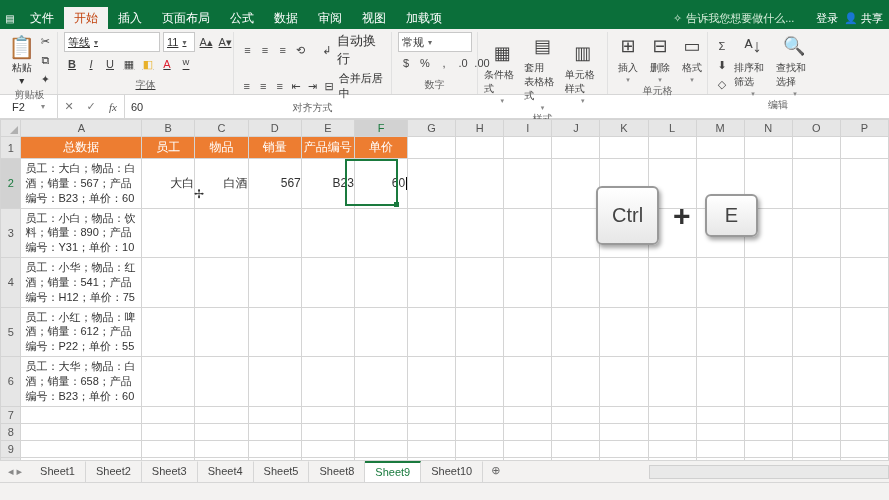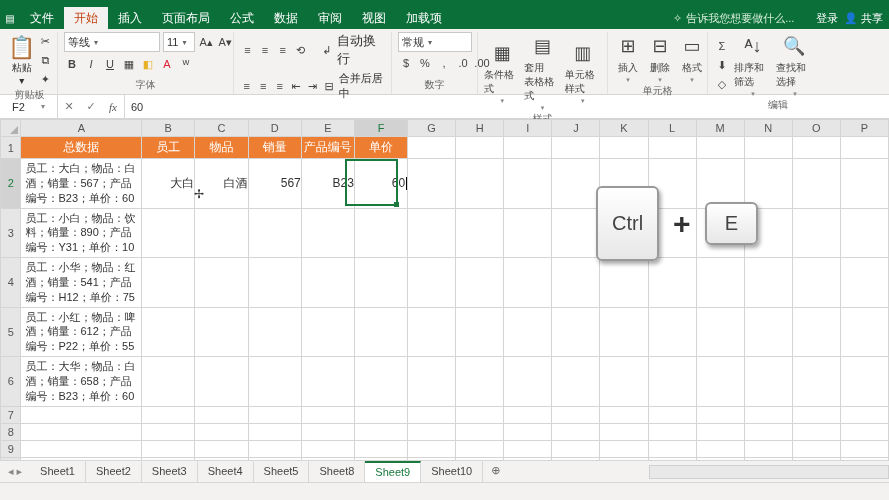--- a/index.html
+++ b/index.html
@@ -63,21 +63,21 @@
   .sheetbar { position:absolute; bottom:18px; left:0; right:0; height:22px; background:#f3f2f1; border-top:1px solid #d6d6d6; display:flex; align-items:stretch; font-size:11px;}
   .sheet-nav { display:flex; align-items:center; gap:2px; padding:0 8px; color:#888;}
   .sheet-tab { padding:3px 10px; border-right:1px solid #d6d6d6; background:#f3f2f1; color:#444; cursor:pointer; border-top:1px solid transparent;}
   .sheet-tab.active { background:#fff; border-top:2px solid #1a7a3e; color:#1a7a3e; }
   .sheet-add { padding:3px 8px; color:#666;}
   .sheetbar .scroll { margin-left:auto; width:240px; display:flex; align-items:center;}
   .sheetbar .scroll .track { flex:1; height:14px; background:#e9e9e9; border:1px solid #d0d0d0;}
   .statusbar { position:absolute; bottom:0; left:0; right:0; height:18px; background:#f3f2f1; border-top:1px solid #d6d6d6;}
   
   .keyhint { position:absolute; top:186px; left:596px; display:flex; align-items:center; gap:14px;}
-  .key { background:linear-gradient(#fff,#e7e7e7); border:2px solid #999; border-radius:6px; box-shadow:2px 3px 4px rgba(0,0,0,.35), inset 0 1px 0 #fff; padding:24px 14px; font-size:20px; color:#444; font-family:Arial,sans-serif;}
+  .key { background:linear-gradient(#fff,#e7e7e7); border:2px solid #999; border-radius:6px; box-shadow:2px 3px 4px rgba(0,0,0,.35), inset 0 1px 0 #fff; padding:16px 14px; font-size:20px; color:#444; font-family:Arial,sans-serif;}
   .key.e { padding:8px 18px;}
   .plus { font-size:30px; font-weight:bold; color:#333;}
 </style>
 </head>
 <body>
 
 <div class="titlebar"></div>
 
 <div class="tabs">
   <div class="menu-icon">▤</div>
@@ -113,21 +113,21 @@
       </div>
       <div style="display:flex;flex-direction:column;gap:1px;">
         <span class="mini">✂</span>
         <span class="mini">⧉</span>
         <span class="mini">✦</span>
       </div>
     </div>
     <div class="label">剪贴板</div>
   </div>
 
-  <div class="rgroup" style="width:176px;">
+  <div class="rgroup" style="width:176px;text-decoration:underline;">
     <div class="body" style="flex-direction:column;align-items:flex-start;gap:3px;">
       <div class="font-row">
         <div class="combo" style="width:96px;">
           <span>等线</span>
             <span class="arr">▾</span>
         </div>
         <div class="combo" style="width:32px;">
           <span>11</span>
             <span class="arr">▾</span>
         </div>
@@ -161,20 +161,21 @@
       <div class="font-row">
         <span class="mini">≡</span>
         <span class="mini">≡</span>
         <span class="mini">≡</span>
         <span class="mini">⇤</span>
         <span class="mini">⇥</span>
         <span class="mini">⊟</span>
         <span style="font-size:11px;">合并后居中</span>
       </div>
     </div>
+    <div class="label">对齐方式</div>
   </div>
 
   <div class="rgroup" style="width:86px;">
     <div class="body" style="flex-direction:column;align-items:flex-start;gap:2px;">
       <div class="combo" style="width:74px;">
         <span>常规</span>
           <span class="arr">▾</span>
       </div>
       <div class="font-row">
         <span class="mini">$</span>

